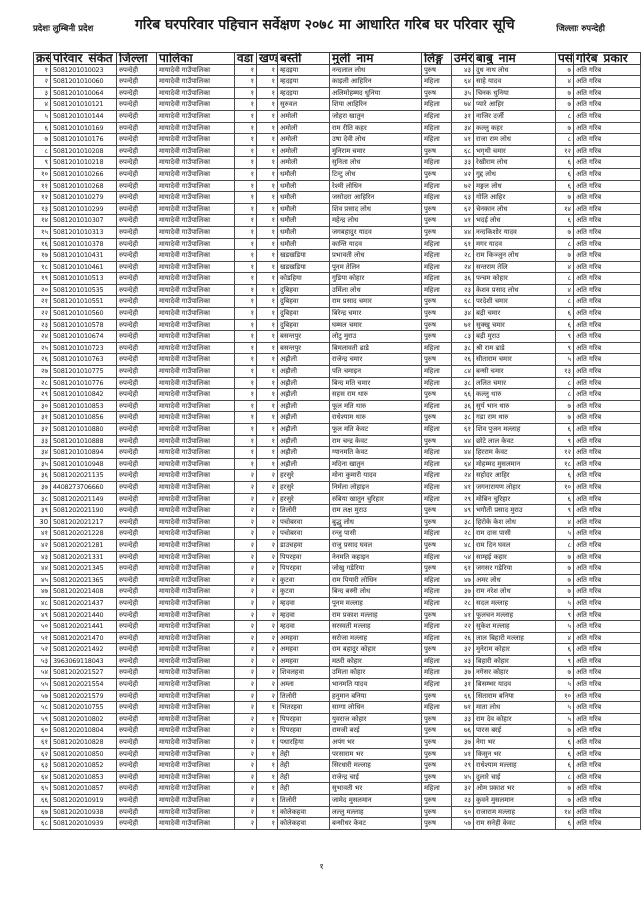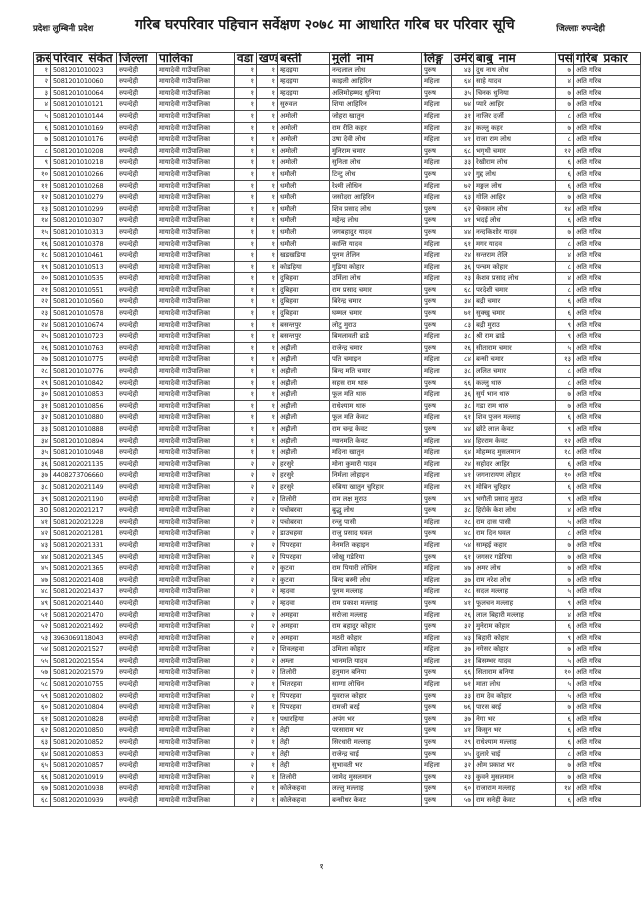--- a/index.html
+++ b/index.html
@@ -311,20 +311,35 @@
           <td class="num">१</td>
           <td>धमौली</td>
           <td>कान्ति यादव</td>
           <td>महिला</td>
           <td class="num">६१</td>
           <td>मगर यादव</td>
           <td class="num">८</td>
           <td>अति गरिब</td>
         </tr>
         <tr>
+          <td class="num">१७</td>
+          <td class="code">5081201010431</td>
+          <td>रुपन्देही</td>
+          <td>मायादेवी गाउँपालिका</td>
+          <td class="num">१</td>
+          <td class="num">१</td>
+          <td>खडखडिया</td>
+          <td>प्रभावती लोध</td>
+          <td>महिला</td>
+          <td class="num">२८</td>
+          <td>राम किञ्जुन लोध</td>
+          <td class="num">७</td>
+          <td>अति गरिब</td>
+        </tr>
+        <tr>
           <td class="num">१८</td>
           <td class="code">5081201010461</td>
           <td>रुपन्देही</td>
           <td>मायादेवी गाउँपालिका</td>
           <td class="num">१</td>
           <td class="num">१</td>
           <td>खडखडिया</td>
           <td>पूनम तेलिन</td>
           <td>महिला</td>
           <td class="num">२४</td>
@@ -773,20 +788,35 @@
           <td>रुपन्देही</td>
           <td>मायादेवी गाउँपालिका</td>
           <td class="num">२</td>
           <td class="num">२</td>
           <td>म्हदवा</td>
           <td>राम प्रकाश मल्लाह</td>
           <td>पुरुष</td>
           <td class="num">४१</td>
           <td>फूलचन मल्लाह</td>
           <td class="num">९</td>
+          <td>अति गरिब</td>
+        </tr>
+        <tr>
+          <td class="num">५०</td>
+          <td class="code">5081202021441</td>
+          <td>रुपन्देही</td>
+          <td>मायादेवी गाउँपालिका</td>
+          <td class="num">२</td>
+          <td class="num">२</td>
+          <td>म्हदवा</td>
+          <td>सरस्वती मल्लाह</td>
+          <td>महिला</td>
+          <td class="num">२२</td>
+          <td>सुकेश मल्लाह</td>
+          <td class="num">५</td>
           <td>अति गरिब</td>
         </tr>
         <tr>
           <td class="num">५१</td>
           <td class="code">5081202021470</td>
           <td>रुपन्देही</td>
           <td>मायादेवी गाउँपालिका</td>
           <td class="num">२</td>
           <td class="num">२</td>
           <td>अमहवा</td>

